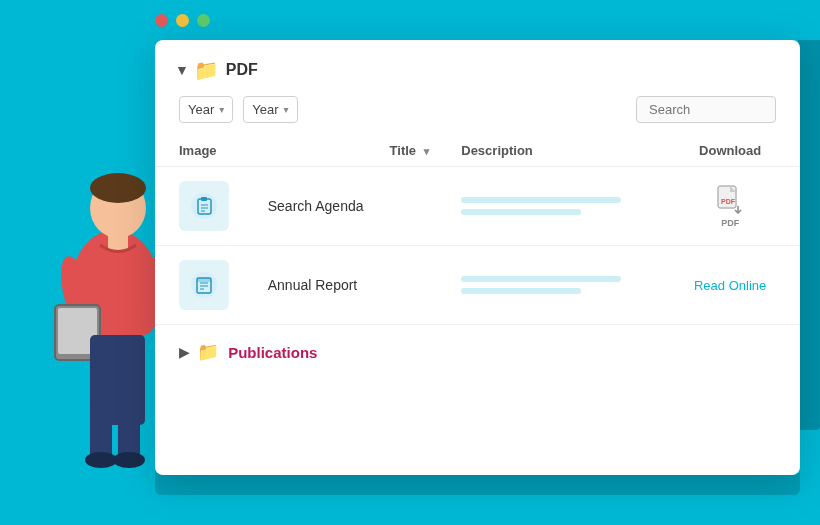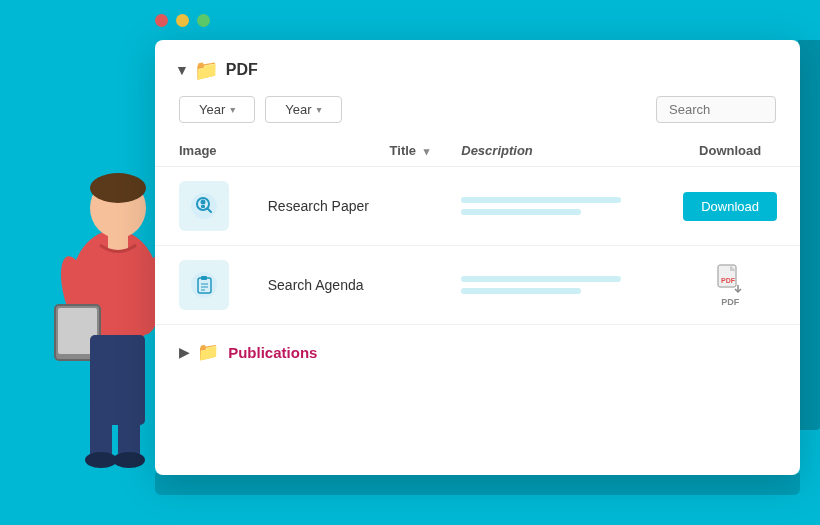--- a/index.html
+++ b/index.html
@@ -72,41 +72,41 @@
       align-items: center;
       padding: 4px 24px 12px 24px;
       gap: 10px;
     }
     .dropdown-btn {
       display: flex;
       align-items: center;
       gap: 5px;
       border: 1px solid #d0d0d0;
       border-radius: 4px;
-      padding: 5px 19px;
+      padding: 5px 8px;
       background: #fff;
       font-size: 13px;
       color: #444;
       cursor: pointer;
     }
     .dropdown-btn .caret {
       font-size: 10px;
       color: #888;
     }
     .search-input-wrapper {
       margin-left: auto;
       position: relative;
     }
     .search-input {
       border: 1px solid #d0d0d0;
       border-radius: 4px;
       padding: 5px 12px;
       font-size: 13px;
       color: #999;
-      width: 120px;
+      width: 140px;
       outline: none;
       background: #fafafa;
     }
 
     
     .table {
       width: 100%;
       border-collapse: collapse;
     }
     .table thead tr {
@@ -114,21 +114,21 @@
     }
     .table thead th {
       padding: 8px 16px 8px 16px;
       font-size: 13px;
       font-weight: 600;
       color: #555;
       text-align: left;
     }
     .table thead th.col-image { width: 90px; padding-left: 24px; }
     .table thead th.col-title { width: 180px; text-align: right; }
-    .table thead th.col-desc { width: 200px; font-style: italic; }
+    .table thead th.col-desc { width: 200px; }
     .table thead th.col-download { width: 130px; text-align: center; }
 
     .table tbody tr {
       border-bottom: 1px solid #f0f0f0;
     }
     .table tbody tr:last-child {
       border-bottom: none;
     }
     .table tbody td {
       padding: 14px 16px;
@@ -341,46 +341,20 @@
         <th class="col-title">
           <span>Title</span>
           <span class="title-sort-icon">▾</span>
         </th>
         <th class="col-desc">Description</th>
         <th class="col-download">Download</th>
       </tr>
     </thead>
     <tbody>
 
-      <tr>
-        <td class="col-image">
-          <div class="item-thumb">
-            <svg viewBox="0 0 28 28" fill="none" xmlns="http://www.w3.org/2000/svg">
-              <circle cx="14" cy="14" r="13" fill="#d6eef8"></circle>
-
-              <circle cx="13" cy="12" r="6" stroke="#2196c0" stroke-width="2" fill="none"></circle>
-              <circle cx="13" cy="10" r="2.5" fill="#2196c0"></circle>
-              <rect x="11" y="13" width="4" height="3" rx="1" fill="#2196c0"></rect>
-              <line x1="17.5" y1="16.5" x2="21" y2="20" stroke="#2196c0" stroke-width="2" stroke-linecap="round"></line>
-            </svg>
-          </div>
-        </td>
-        <td class="col-title">
-          <span class="item-title">Research Paper</span>
-        </td>
-        <td class="col-desc">
-          <div class="desc-lines">
-            <div class="desc-line long"></div>
-            <div class="desc-line short"></div>
-          </div>
-        </td>
-        <td class="col-download">
-          <button class="btn-download">Download</button>
-        </td>
-      </tr>
 
       <tr>
         <td class="col-image">
           <div class="item-thumb">
             <svg viewBox="0 0 28 28" fill="none" xmlns="http://www.w3.org/2000/svg">
               <circle cx="14" cy="14" r="13" fill="#d6eef8"></circle>
 
               <rect x="8" y="7" width="13" height="15" rx="2" fill="none" stroke="#2196c0" stroke-width="1.5"></rect>
               <rect x="11" y="5" width="6" height="4" rx="1" fill="#2196c0"></rect>
               <line x1="11" y1="13" x2="18" y2="13" stroke="#2196c0" stroke-width="1.2"></line>
@@ -407,20 +381,47 @@
               <text x="7" y="20" font-size="7" fill="#e05050" font-weight="bold">PDF</text>
 
               <line x1="24" y1="22" x2="24" y2="28" stroke="#888" stroke-width="1.5"></line>
               <polyline points="21,26 24,29 27,26" fill="none" stroke="#888" stroke-width="1.5"></polyline>
             </svg>
             <span class="pdf-label">PDF</span>
           </div>
         </td>
       </tr>
 
+      <tr>
+        <td class="col-image">
+          <div class="item-thumb">
+            <svg viewBox="0 0 28 28" fill="none" xmlns="http://www.w3.org/2000/svg">
+              <circle cx="14" cy="14" r="13" fill="#d6eef8"></circle>
+
+              <rect x="7" y="7" width="14" height="15" rx="1.5" fill="none" stroke="#2196c0" stroke-width="1.5"></rect>
+              <line x1="10" y1="12" x2="18" y2="12" stroke="#2196c0" stroke-width="1.2"></line>
+              <line x1="10" y1="15" x2="18" y2="15" stroke="#2196c0" stroke-width="1.2"></line>
+              <line x1="10" y1="18" x2="14" y2="18" stroke="#2196c0" stroke-width="1.2"></line>
+              <rect x="7" y="7" width="14" height="4" rx="1" fill="#2196c0" opacity="0.3"></rect>
+            </svg>
+          </div>
+        </td>
+        <td class="col-title">
+          <span class="item-title">Annual Report</span>
+        </td>
+        <td class="col-desc">
+          <div class="desc-lines">
+            <div class="desc-line long"></div>
+            <div class="desc-line short"></div>
+          </div>
+        </td>
+        <td class="col-download">
+          <a class="read-online" href="#">Read Online</a>
+        </td>
+      </tr>
 
     </tbody>
   </table>
 
   <div class="publications-row">
     <span class="pub-chevron">▶</span>
     <span class="pub-folder-icon">📁</span>
     <span class="pub-name">Publications</span>
   </div>
 

